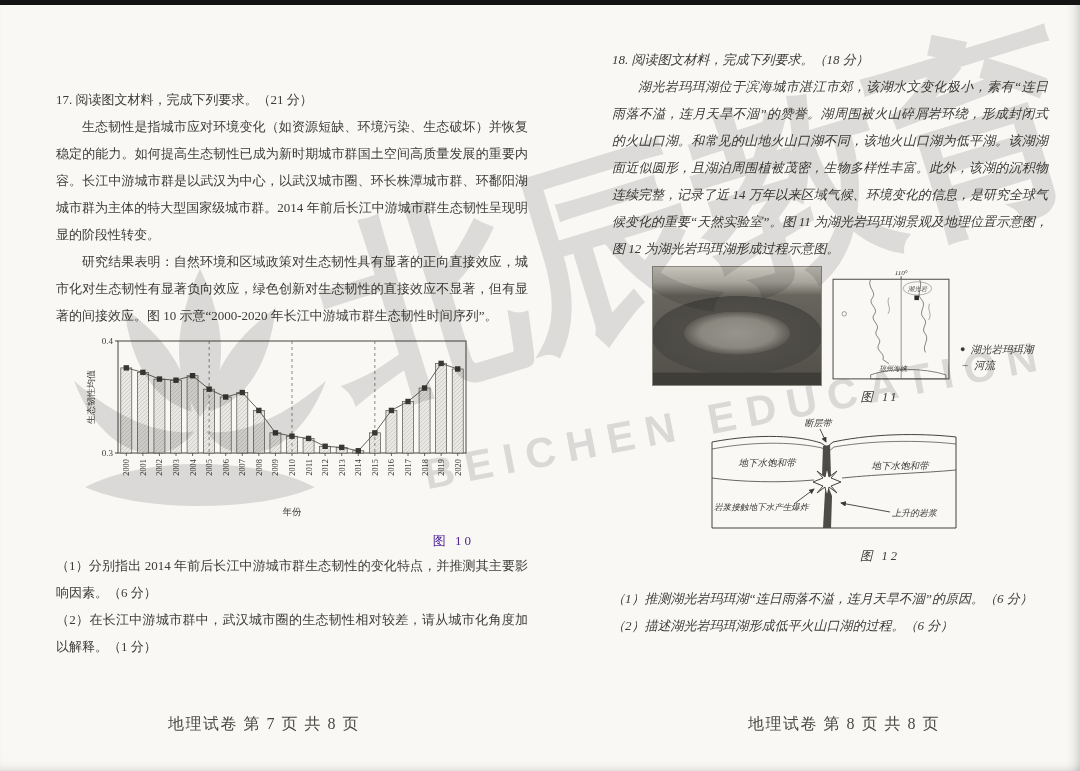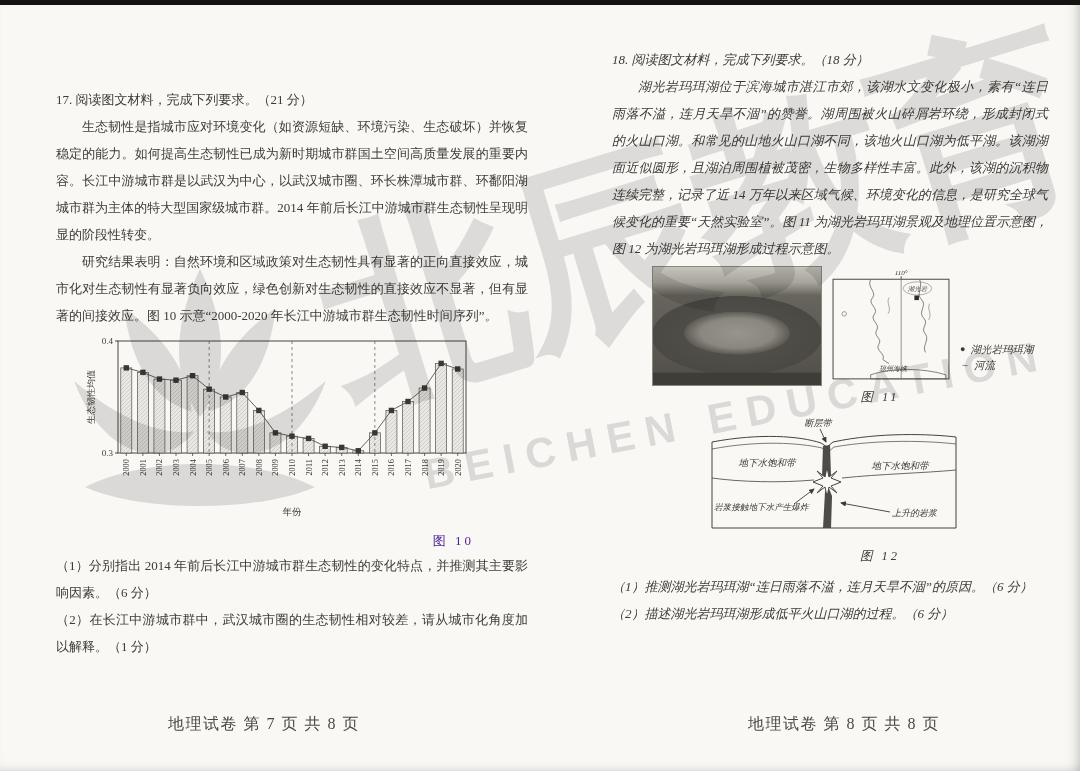--- a/index.html
+++ b/index.html
@@ -233,21 +233,21 @@
         <text x="67" y="50" text-anchor="middle" font-size="9.5">地下水饱和带</text>
         <text x="200" y="53" text-anchor="middle" font-size="9.5">地下水饱和带</text>
         <text x="14" y="94" text-anchor="start" font-size="8.6">岩浆接触地下水产生爆炸</text>
         <line x1="94" y1="88" x2="114" y2="73" stroke="#3c3a36" stroke-width="0.9" marker-end="url(#arrw)"></line>
         <text x="192" y="100" text-anchor="start" font-size="9">上升的岩浆</text>
         <line x1="190" y1="96" x2="141" y2="87" stroke="#3c3a36" stroke-width="0.9" marker-end="url(#arrw)"></line>
       </svg>
     </div>
     <div class="cap-offset">图 12</div>
 
-    <p class="subq" style="margin-top:6px;">（1）推测湖光岩玛珥湖“连日雨落不溢，连月天旱不涸”的原因。（6 分）</p>
+    <p class="subq" style="margin-top:18px;">（1）推测湖光岩玛珥湖“连日雨落不溢，连月天旱不涸”的原因。（6 分）</p>
     <p class="subq">（2）描述湖光岩玛珥湖形成低平火山口湖的过程。（6 分）</p>
   </section>
 
   <div class="footer footer-left">地理试卷 第 7 页 共 8 页</div>
   <div class="footer footer-right">地理试卷 第 8 页 共 8 页</div>
 
   <div class="watermark">
     <svg class="wm-lotus" viewBox="0 0 100 100">
       <g fill="#c7c7c7">
         <path d="M50,6 C59,25 61,44 50,59 C39,44 41,25 50,6 Z"></path>

